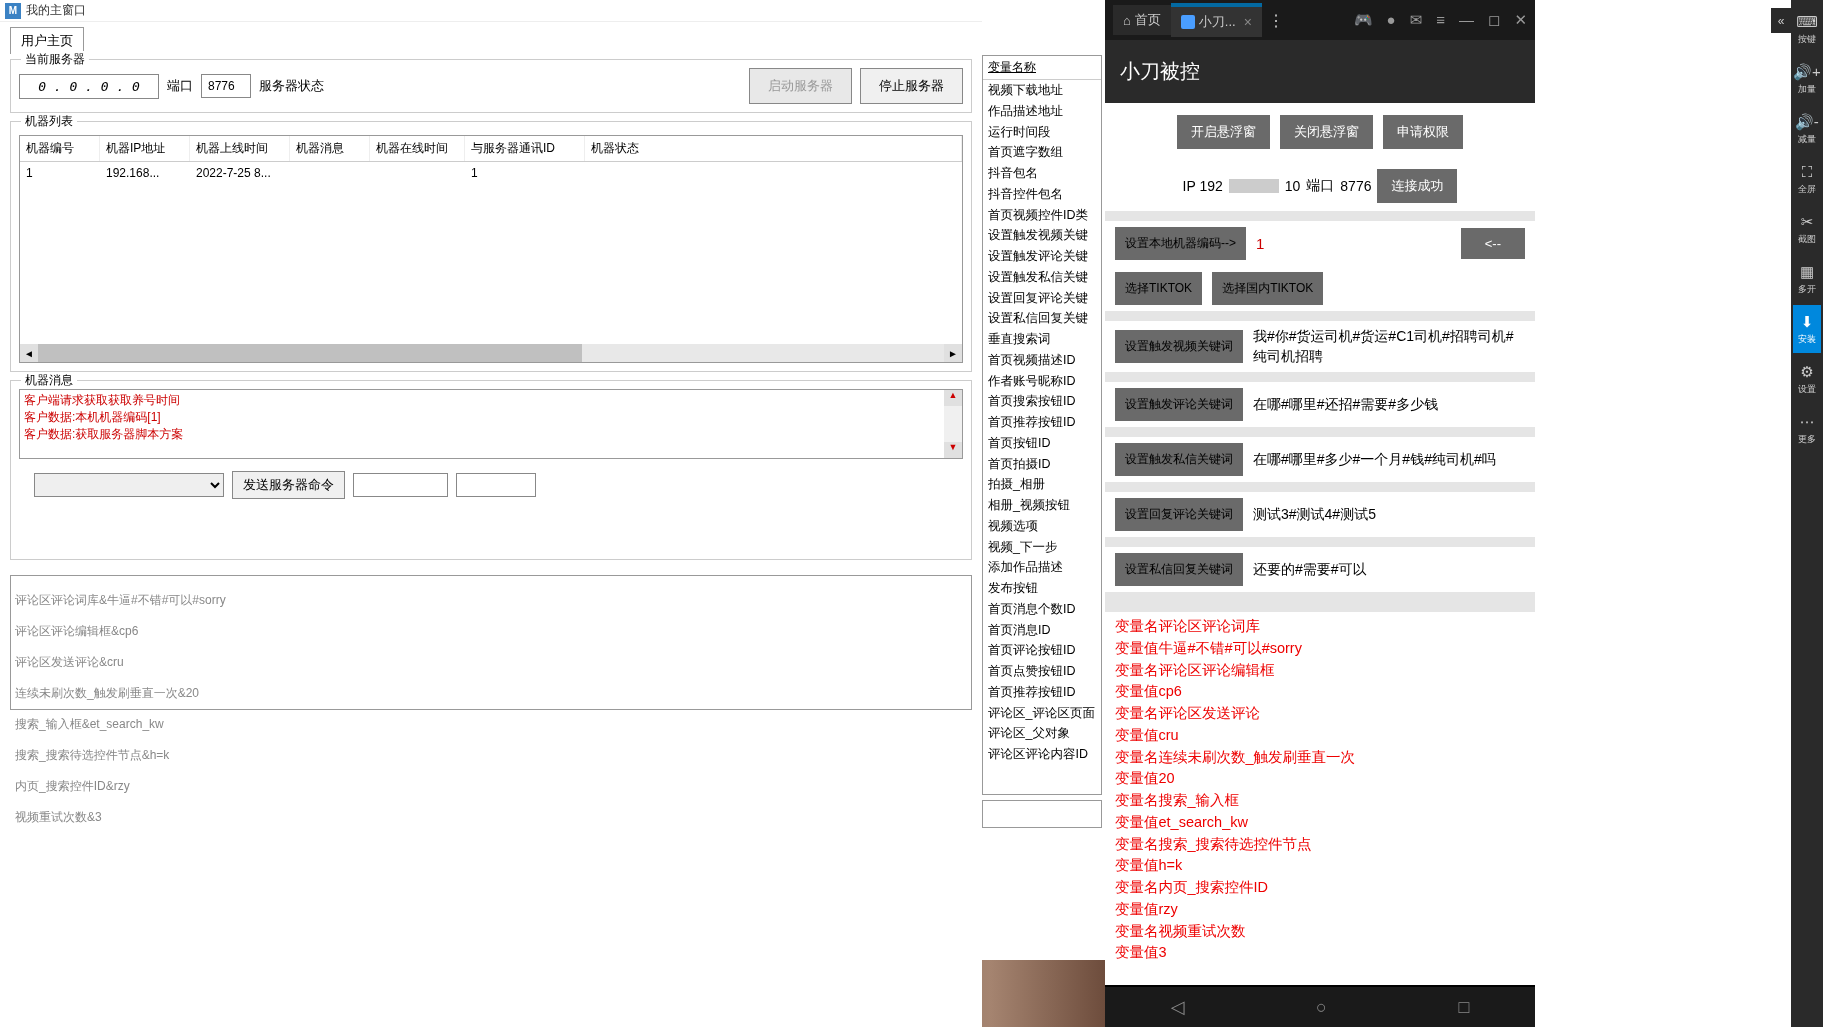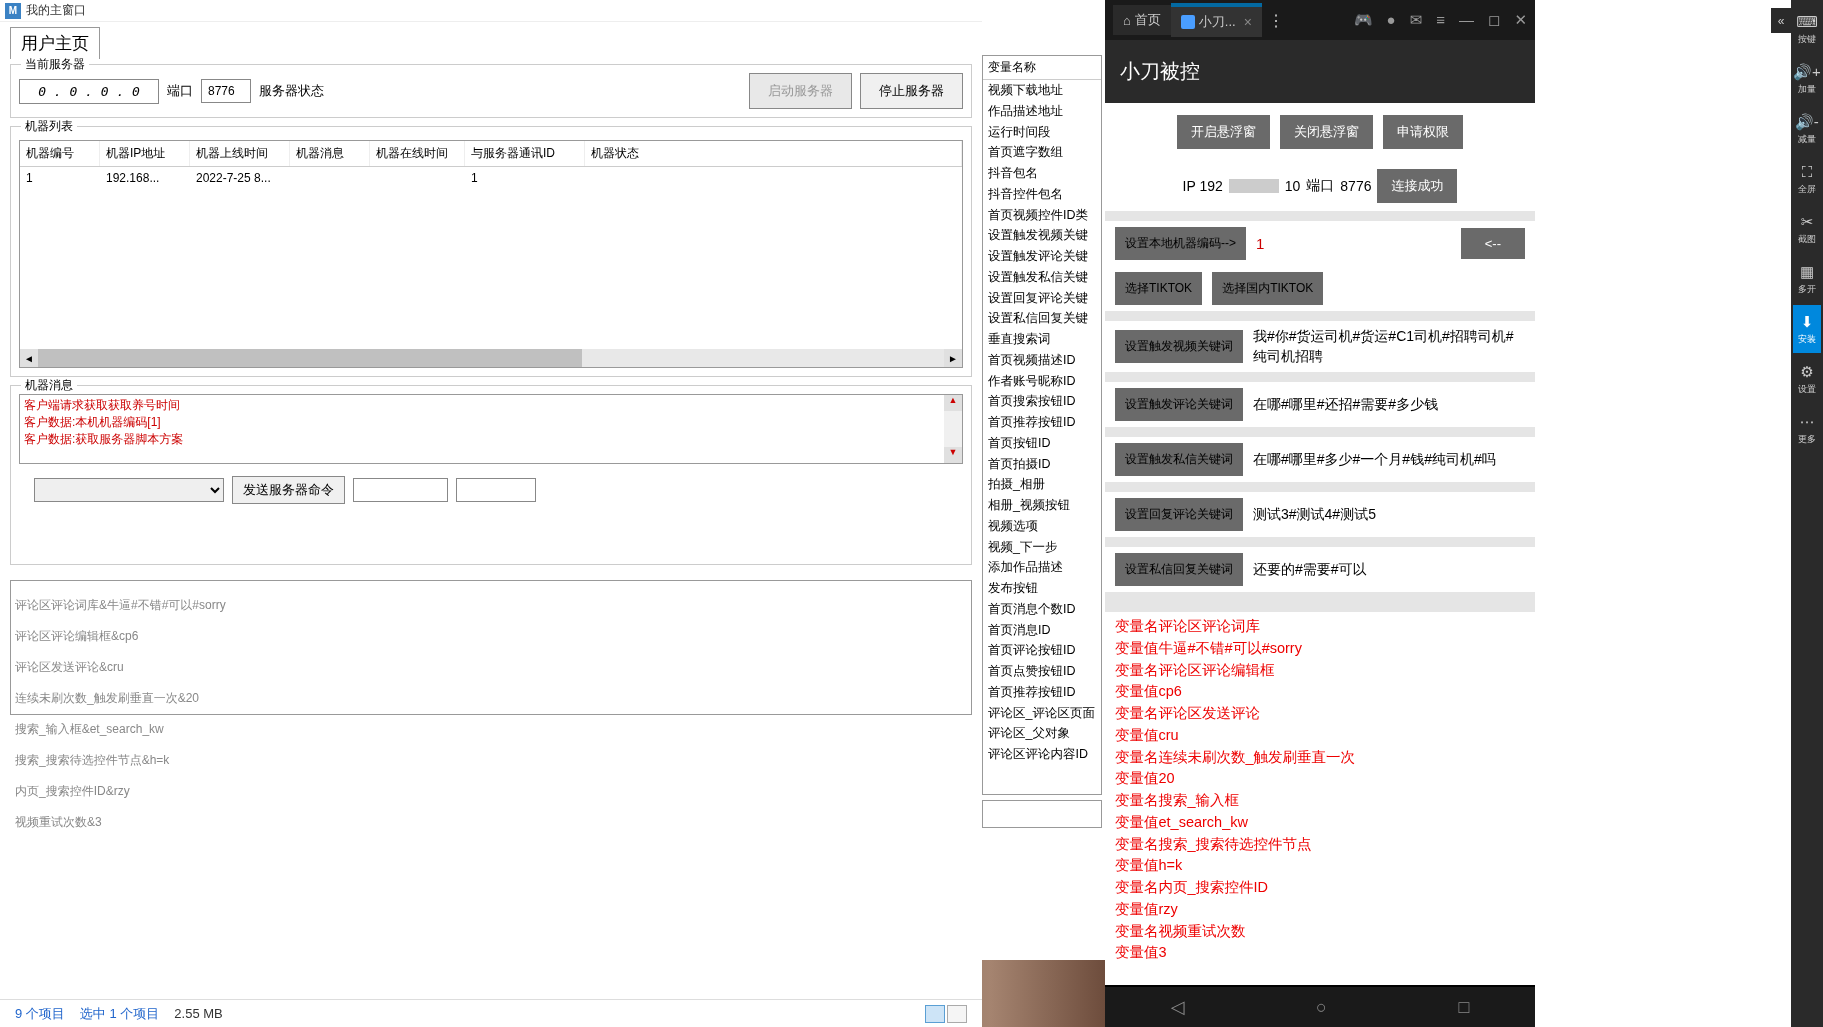--- a/index.html
+++ b/index.html
@@ -3,21 +3,21 @@
 <meta charset="utf-8">
 <style>
 * { margin: 0; padding: 0; box-sizing: border-box; font-family: "Microsoft YaHei", Arial, sans-serif; }
 body { background: #fff; width: 1823px; height: 1027px; overflow: hidden; position: relative; }
 
 
 .left-win { position: absolute; left: 0; top: 0; width: 982px; height: 1027px; background: #fff; }
 .titlebar { height: 22px; background: #fff; display: flex; align-items: center; padding: 0 5px; font-size: 12px; color: #333; border-bottom: 1px solid #eee; }
 .titlebar-icon { width: 16px; height: 16px; background: #3b82c4; margin-right: 5px; display: inline-flex; align-items: center; justify-content: center; color: #fff; font-size: 10px; font-weight: bold; }
 .tab-area { padding: 5px 10px 0; }
-.tab { display: inline-block; padding: 4px 10px; border: 1px solid #999; border-bottom: none; background: #fff; font-size: 17px; }
+.tab { display: inline-block; padding: 4px 10px; border: 1px solid #999; border-bottom: none; background: #fff; font-size: 13px; }
 .panel { margin: 5px 10px; }
 .fieldset { border: 1px solid #ccc; padding: 8px; margin-bottom: 8px; position: relative; }
 .fieldset-legend { position: absolute; top: -9px; left: 10px; background: #fff; padding: 0 4px; font-size: 12px; }
 .server-row { display: flex; align-items: center; gap: 8px; font-size: 13px; }
 .ip-box { border: 1px solid #888; padding: 4px 8px; font-family: monospace; width: 140px; text-align: center; font-style: italic; }
 .port-box { border: 1px solid #888; padding: 4px 6px; width: 50px; font-size: 12px; }
 .btn { border: 1px solid #888; background: #f0f0f0; padding: 8px 18px; font-size: 13px; cursor: pointer; }
 .btn:disabled { color: #999; background: #e8e8e8; }
 .spacer { flex: 1; }
 
@@ -41,21 +41,21 @@
 
 .log-box { border: 1px solid #999; height: 135px; padding: 2px 4px; font-size: 12px; color: #888; background: #fff; margin-top: 15px; white-space: pre-line; }
 
 .statusbar { position: absolute; bottom: 0; left: 0; right: 0; height: 28px; border-top: 1px solid #ddd; display: flex; align-items: center; padding: 0 15px; font-size: 13px; color: #2266cc; gap: 15px; }
 .view-icons { margin-left: auto; display: flex; gap: 2px; }
 .view-icon { width: 20px; height: 18px; border: 1px solid #aaa; background: #f5f5f5; }
 .view-icon.active { background: #cde4f7; border-color: #5a9fd4; }
 
 
 .var-panel { position: absolute; left: 982px; top: 55px; width: 120px; height: 740px; border: 1px solid #999; background: #fff; font-size: 13px; overflow: hidden; }
-.var-head { padding: 3px 5px; border-bottom: 1px solid #ccc; font-size: 12px; }
+.var-head { padding: 3px 5px; border-bottom: 1px solid #ccc; font-size: 12px; text-decoration: underline; }
 .var-item { padding: 1px 5px; white-space: nowrap; font-size: 12.5px; line-height: 1.5; }
 .var-search { position: absolute; left: 982px; top: 800px; width: 120px; height: 28px; border: 1px solid #999; }
 
 
 .emulator { position: absolute; left: 1105px; top: 0; width: 430px; height: 1027px; background: #000; }
 .emu-topbar { height: 40px; background: #1a1a1a; display: flex; align-items: center; padding: 0 8px; gap: 0; }
 .emu-tab { padding: 6px 10px; color: #ccc; font-size: 13px; display: flex; align-items: center; gap: 4px; }
 .emu-tab.home-tab { background: #2a2a2a; }
 .emu-tab.active { background: #333; border-top: 4px solid #0369a1; }
 .emu-tab-close { color: #888; font-size: 14px; margin-left: 4px; }
@@ -169,29 +169,20 @@
 
     <div class="log-box">
       <div>评论区评论词库&amp;牛逼#不错#可以#sorry</div>
       <div>评论区评论编辑框&amp;cp6</div>
       <div>评论区发送评论&amp;cru</div>
       <div>连续未刷次数_触发刷垂直一次&amp;20</div>
       <div>搜索_输入框&amp;et_search_kw</div>
       <div>搜索_搜索待选控件节点&amp;h=k</div>
       <div>内页_搜索控件ID&amp;rzy</div>
       <div>视频重试次数&amp;3</div>
-    </div>
-  </div>
-  <div class="statusbar">
-    <span>9 个项目</span>
-    <span>选中 1 个项目</span>
-    <span style="color:#333">2.55 MB</span>
-    <div class="view-icons">
-      <div class="view-icon active"></div>
-      <div class="view-icon"></div>
     </div>
   </div>
 </div>
 
 <div class="var-panel">
   <div class="var-head">变量名称</div>
   <div id="var-items">
       <div class="var-item">视频下载地址</div>
       <div class="var-item">作品描述地址</div>
       <div class="var-item">运行时间段</div>

